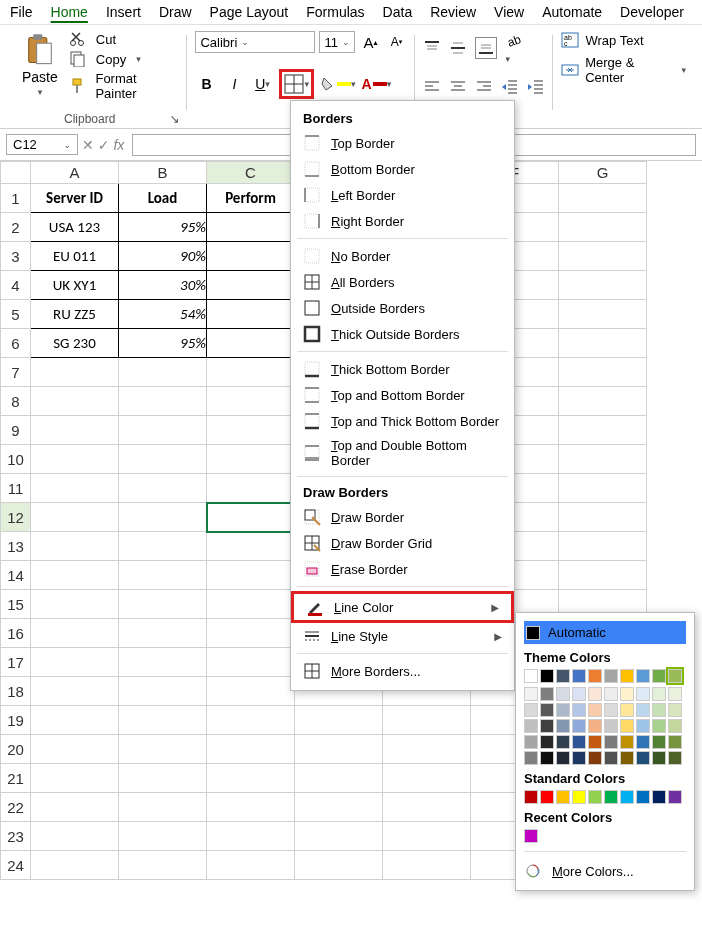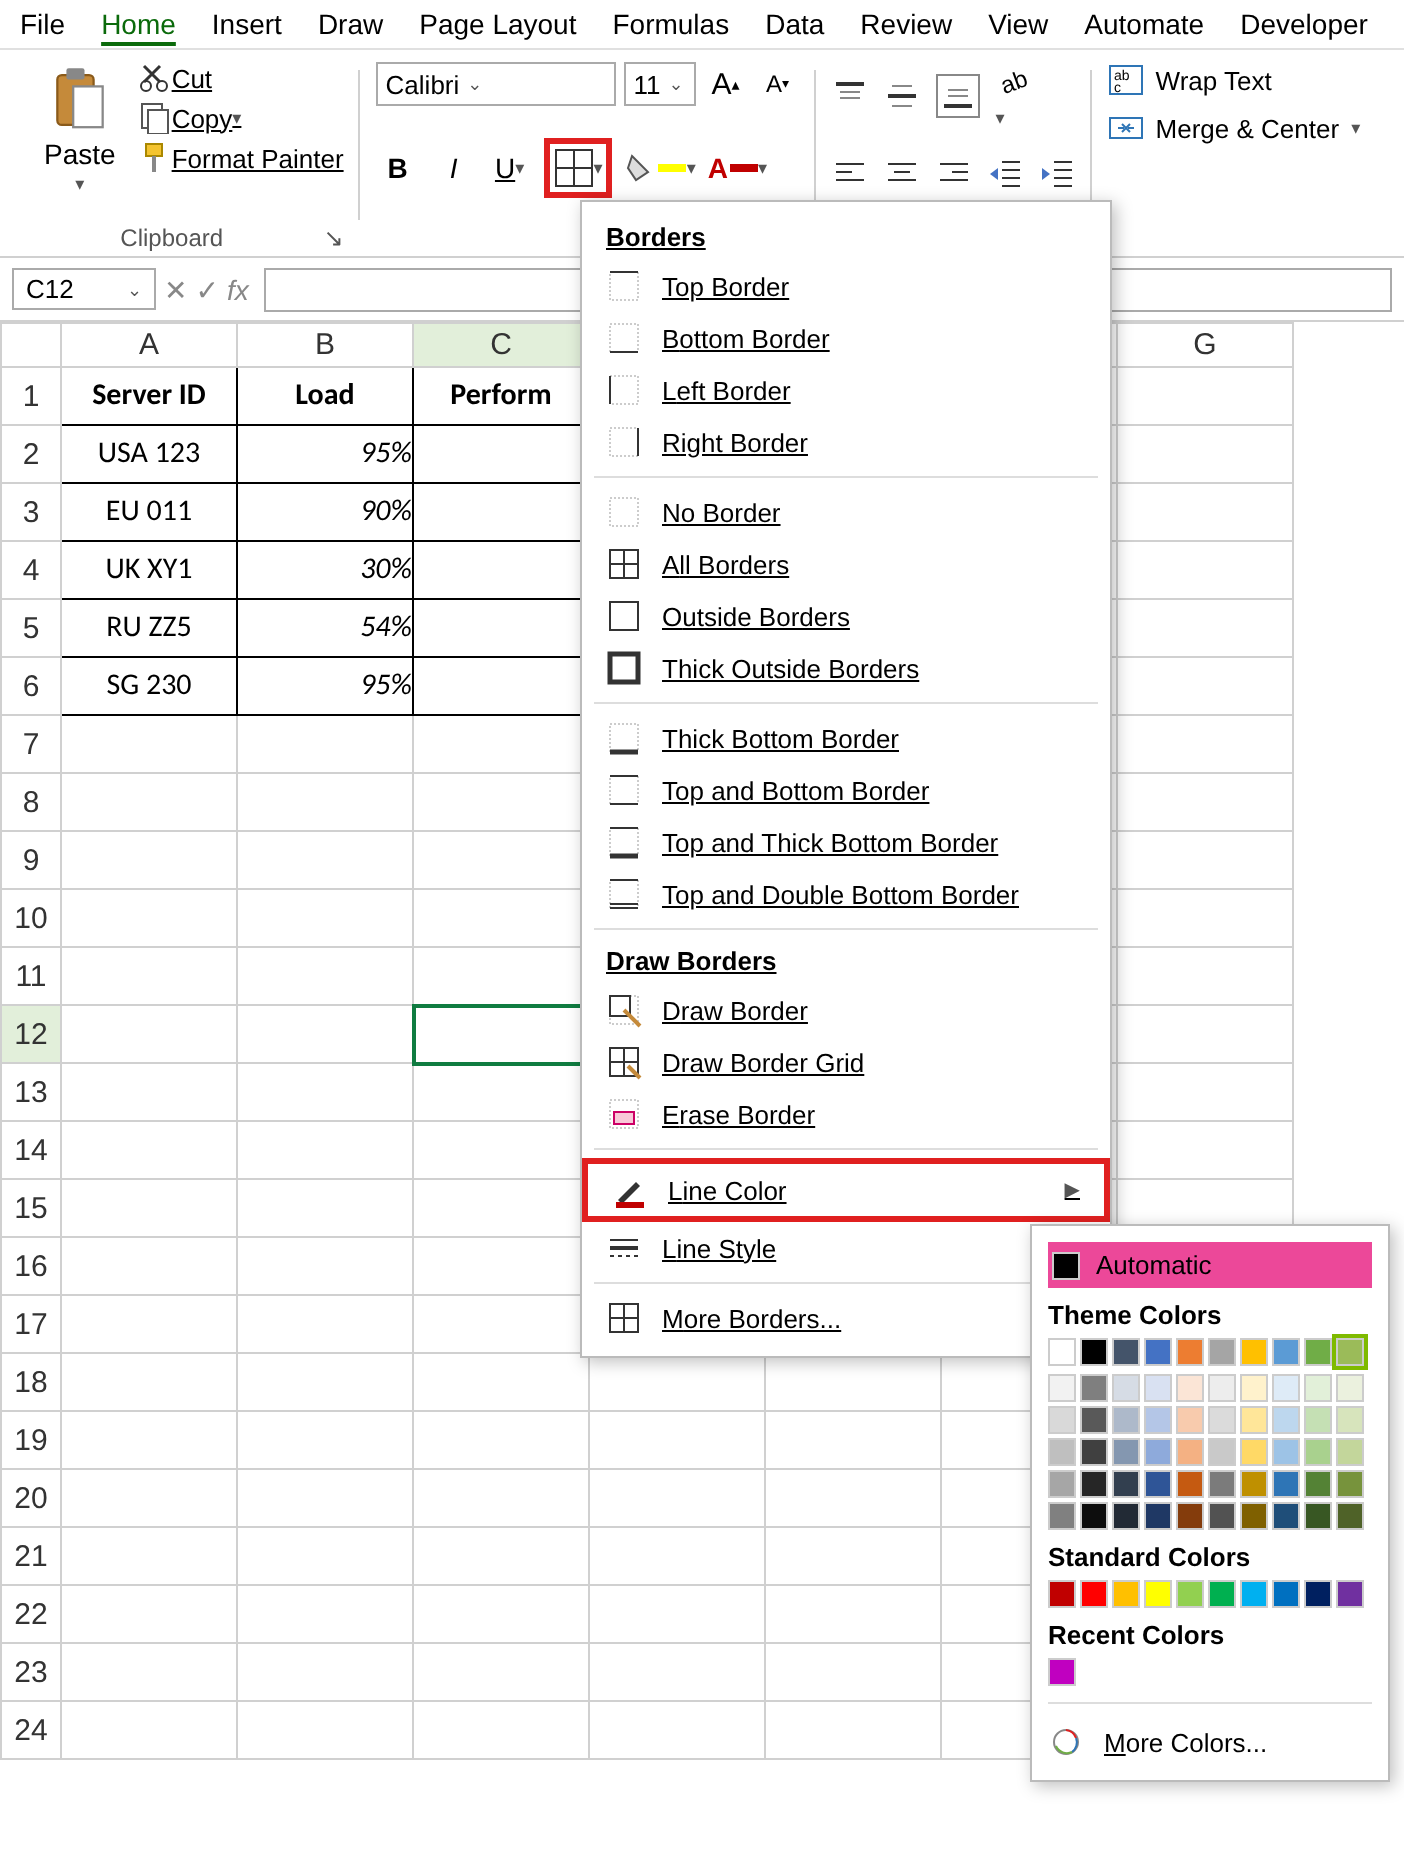--- a/index.html
+++ b/index.html
@@ -12,21 +12,21 @@
 .ribbon { display: flex; padding: 6px 8px 2px 8px; border-bottom: 1px solid #d0d0d0; height: 104px; }
 .ribbon-group { display: flex; flex-direction: column; justify-content: space-between; padding: 0 8px; position: relative; }
 .ribbon-group:not(:last-child)::after { content: ""; position: absolute; right: 0; top: 4px; bottom: 16px; width: 1px; background: #d0d0d0; }
 .group-label { font-size: 12px; color: #555; text-align: center; margin-top: 4px; }
 .group-label .launcher { float: right; margin-left: 6px; }
 
 .clipboard-top { display: flex; gap: 6px; }
 .paste-btn { display: flex; flex-direction: column; align-items: center; gap: 2px; padding: 2px 6px; }
 .paste-icon { width: 28px; height: 34px; }
 .clip-actions { display: flex; flex-direction: column; gap: 4px; font-size: 13px; }
-.clip-actions div { display: flex; align-items: center; gap: 0; text-decoration: underline; }
+.clip-actions div { display: flex; align-items: center; gap: 10px; }
 
 .font-row1 { display: flex; gap: 4px; align-items: center; margin-bottom: 6px; }
 .font-row2 { display: flex; gap: 6px; align-items: center; }
 .combo { border: 1px solid #aaa; padding: 1px 4px; font-size: 13px; display: inline-flex; align-items: center; gap: 4px; background: #fff; min-height: 22px; }
 .chev { font-size: 9px; color: #555; }
 .font-btn { min-width: 22px; height: 22px; display: inline-flex; align-items: center; justify-content: center; }
 
 .border-btn-hl { border: 3px solid #e02020; padding: 2px; display: inline-flex; align-items: center; }
 .border-icon { width: 20px; height: 20px; }
 
@@ -57,23 +57,23 @@
 .rowhead.active { background: #e2efda; }
 
 .dropdown { position: absolute; background: #fff; border: 1px solid #bbb; box-shadow: 2px 2px 8px rgba(0,0,0,0.25); padding: 6px 0; font-size: 13px; z-index: 10; }
 .dropdown .hdr { font-weight: bold; padding: 4px 12px; }
 .dropdown .item { display: flex; align-items: center; gap: 10px; padding: 4px 12px; cursor: default; }
 .dropdown .item .ico { width: 18px; height: 18px; display: inline-flex; align-items: center; justify-content: center; }
 .dropdown .item .arrow { margin-left: auto; font-size: 10px; color: #555; }
 .dropdown .sep { height: 1px; background: #ddd; margin: 4px 6px; }
 .hl-red { border: 3px solid #e02020; }
 
-.borders-menu { left: 290px; top: 100px; width: 266px; text-decoration: underline; }
+.borders-menu { left: 290px; top: 100px; width: 225px; }
 .color-fly { left: 515px; top: 612px; width: 180px; padding: 8px; }
-.color-fly .auto-row { display: flex; align-items: center; gap: 8px; padding: 4px 2px; background: #ec4899; margin-bottom: 6px; }
+.color-fly .auto-row { display: flex; align-items: center; gap: 8px; padding: 4px 2px; background: #3b82f6; margin-bottom: 6px; }
 .color-fly .sect { font-weight: bold; margin: 6px 0 4px; font-size: 13px; }
 .swatches { display: grid; grid-template-columns: repeat(10, 14px); gap: 2px; }
 .sw { width: 14px; height: 14px; border: 1px solid #ccc; }
 .sw.sel-sw { outline: 2px solid #7fba00; }
 
 svg { display: block; }
 .u { text-decoration: underline; }
 </style>
 </head>
 <body>

